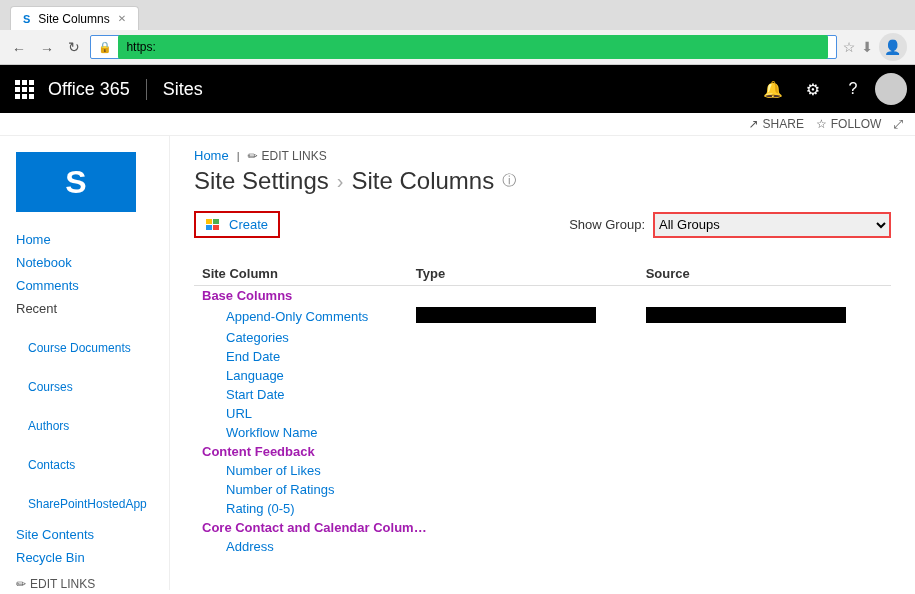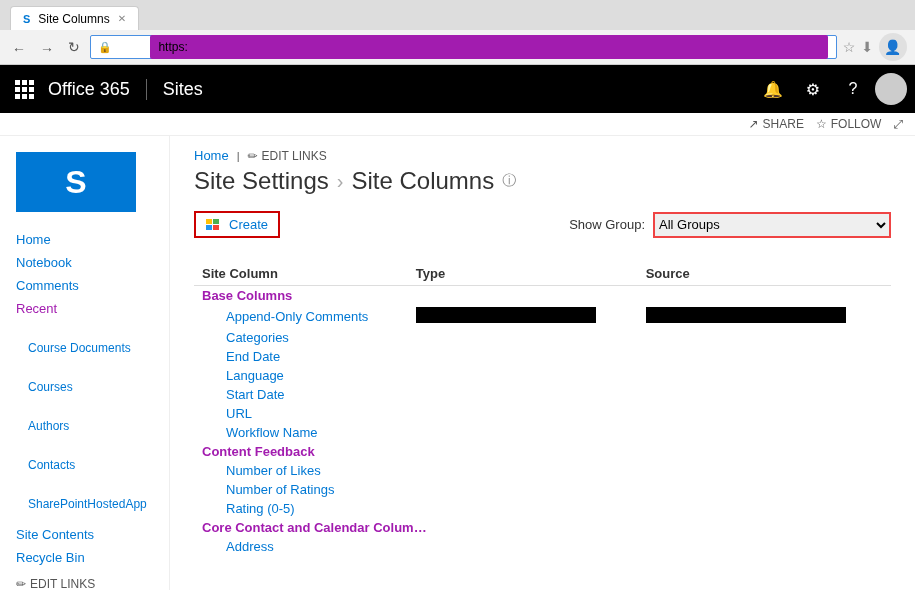--- a/index.html
+++ b/index.html
@@ -6,21 +6,21 @@
     body { font-family: 'Segoe UI', Arial, sans-serif; font-size: 13px; background: #fff; width: 915px; height: 594px; overflow: hidden; }
 
     
     .browser-chrome { background: #f2f2f2; border-bottom: 1px solid #ccc; }
     .tab-bar { display: flex; align-items: flex-end; padding: 6px 0 0 10px; background: #ddd; height: 30px; }
     .tab { background: #fff; border: 1px solid #ccc; border-bottom: none; padding: 4px 12px; font-size: 12px; display: flex; align-items: center; gap: 8px; height: 24px; border-radius: 4px 4px 0 0; }
     .tab-close { color: #888; font-size: 10px; cursor: pointer; }
     .address-bar { display: flex; align-items: center; padding: 4px 8px; gap: 6px; background: #f2f2f2; height: 34px; }
     .nav-btn { background: none; border: none; font-size: 14px; color: #555; cursor: pointer; padding: 2px 4px; }
     .nav-btn:disabled { color: #bbb; }
-    .address-input { flex: 1; height: 24px; border: 1px solid #ccc; border-radius: 2px; padding: 0 8px; font-size: 12px; background: #a21caf; margin-left: 32px; }
+    .address-input { flex: 1; height: 24px; border: 1px solid #ccc; border-radius: 2px; padding: 0 8px; font-size: 12px; background: #22c55e; }
     .star-btn { background: none; border: none; font-size: 14px; color: #888; cursor: pointer; }
 
     
     .sp-topnav { background: #000000; height: 48px; display: flex; align-items: center; color: #fff; }
     .waffle-icon { width: 48px; height: 48px; display: flex; align-items: center; justify-content: center; cursor: pointer; flex-shrink: 0; }
     .waffle-grid { display: grid; grid-template-columns: repeat(3, 5px); gap: 2px; }
     .waffle-dot { width: 5px; height: 5px; background: #fff; }
     .sp-office-label { font-size: 18px; font-weight: 300; padding: 0 16px 0 0; border-right: 1px solid rgba(255,255,255,0.4); }
     .sp-sites-label { font-size: 18px; font-weight: 300; padding: 0 16px; }
     .sp-nav-right { margin-left: auto; display: flex; align-items: center; gap: 4px; }
@@ -32,21 +32,21 @@
     .share-bar-btn { display: flex; align-items: center; gap: 4px; cursor: pointer; color: #555; background: none; border: none; font-size: 12px; }
 
     
     .sp-main { display: flex; height: calc(594px - 30px - 34px - 48px - 28px); }
 
     
     .sp-leftnav { width: 170px; padding: 16px 0; border-right: 1px solid #eee; flex-shrink: 0; }
     .sp-logo { background: #0078d4; width: 120px; height: 60px; display: flex; align-items: center; justify-content: center; margin: 0 0 16px 16px; }
     .sp-logo-s { color: #fff; font-size: 32px; font-weight: bold; }
     .nav-item { display: block; padding: 4px 16px; color: #0078d4; text-decoration: none; font-size: 13px; cursor: pointer; }
-    .nav-item.section-header { color: #a21caf; font-weight: normal; cursor: default; }
+    .nav-item.section-header { color: #404040; font-weight: normal; cursor: default; }
     .nav-item.sub-item { padding-left: 28px; font-size: 12px; margin-top: 17px; }
     .nav-separator { height: 8px; }
     .nav-edit-links { padding: 8px 16px; color: #555; font-size: 12px; cursor: pointer; display: flex; align-items: center; gap: 4px; }
 
     
     .sp-content { flex: 1; padding: 0 24px 16px; overflow-y: auto; }
     .breadcrumb { font-size: 13px; color: #0078d4; padding: 12px 0 4px; display: flex; align-items: center; gap: 8px; }
     .breadcrumb-sep { color: #555; font-size: 11px; }
     .breadcrumb-edit { color: #555; font-size: 12px; display: flex; align-items: center; gap: 4px; cursor: pointer; }
     .page-title { font-size: 24px; font-weight: 300; color: #333; margin-bottom: 16px; display: flex; align-items: center; gap: 8px; }

